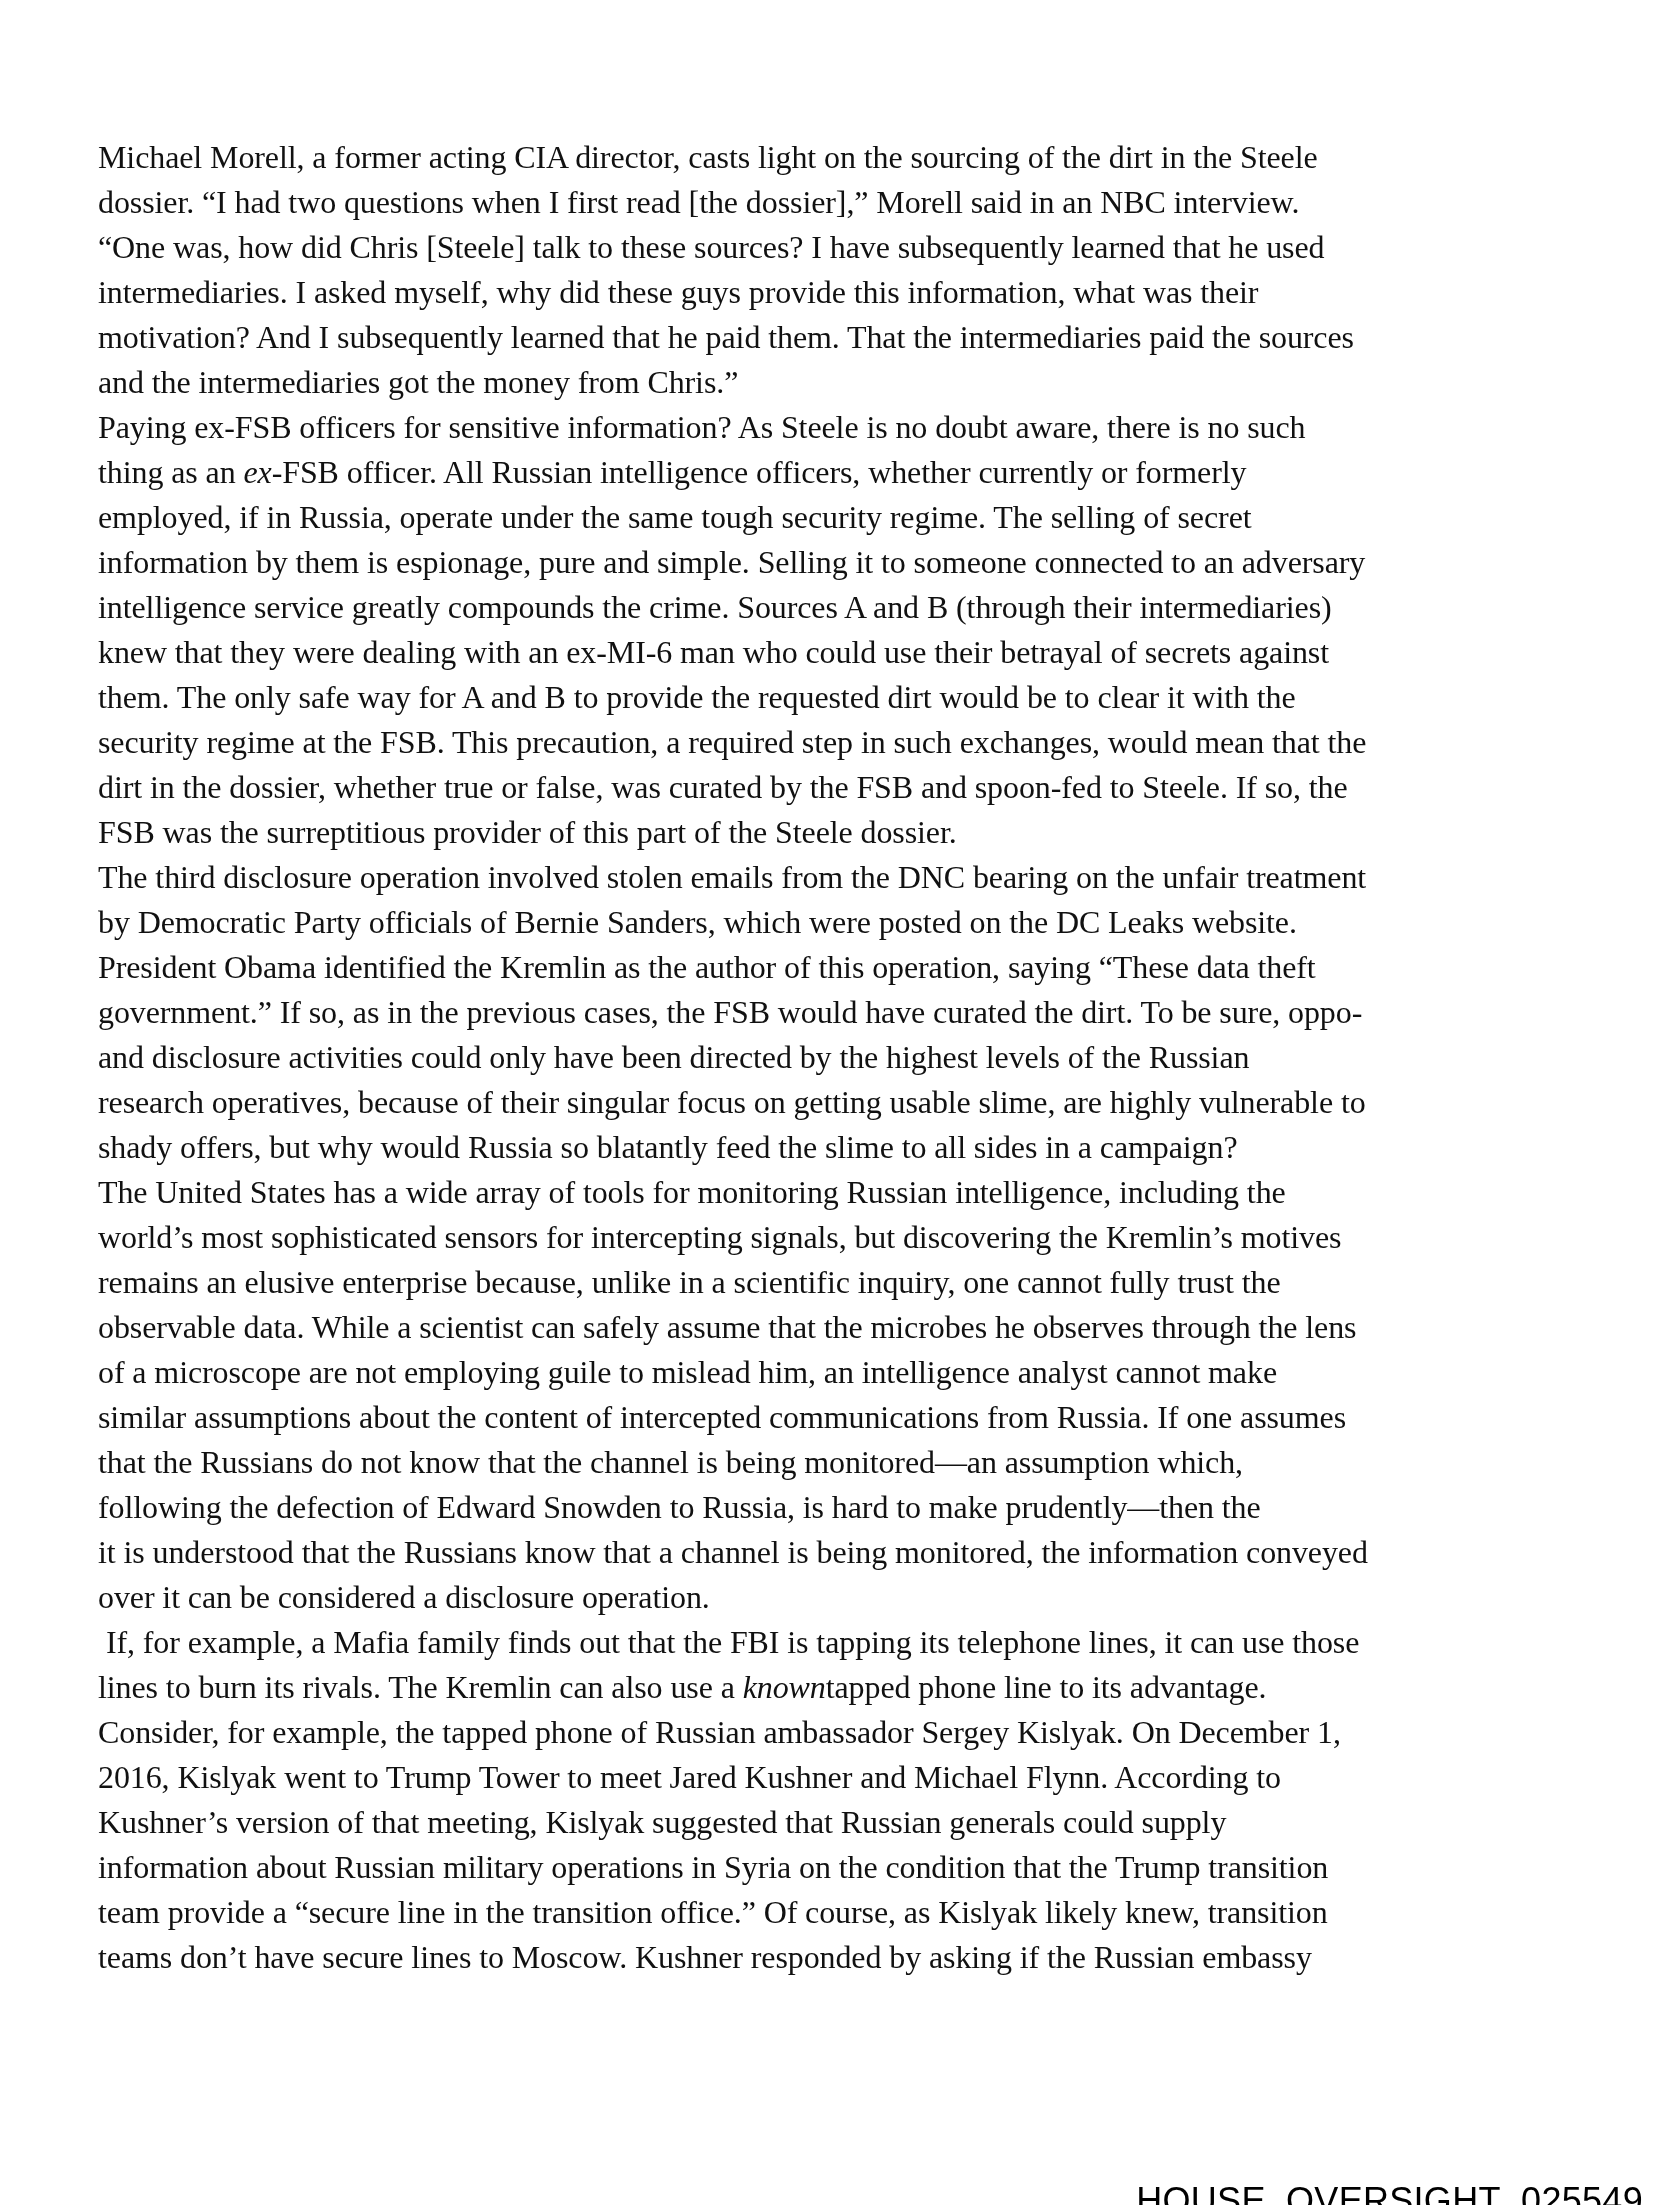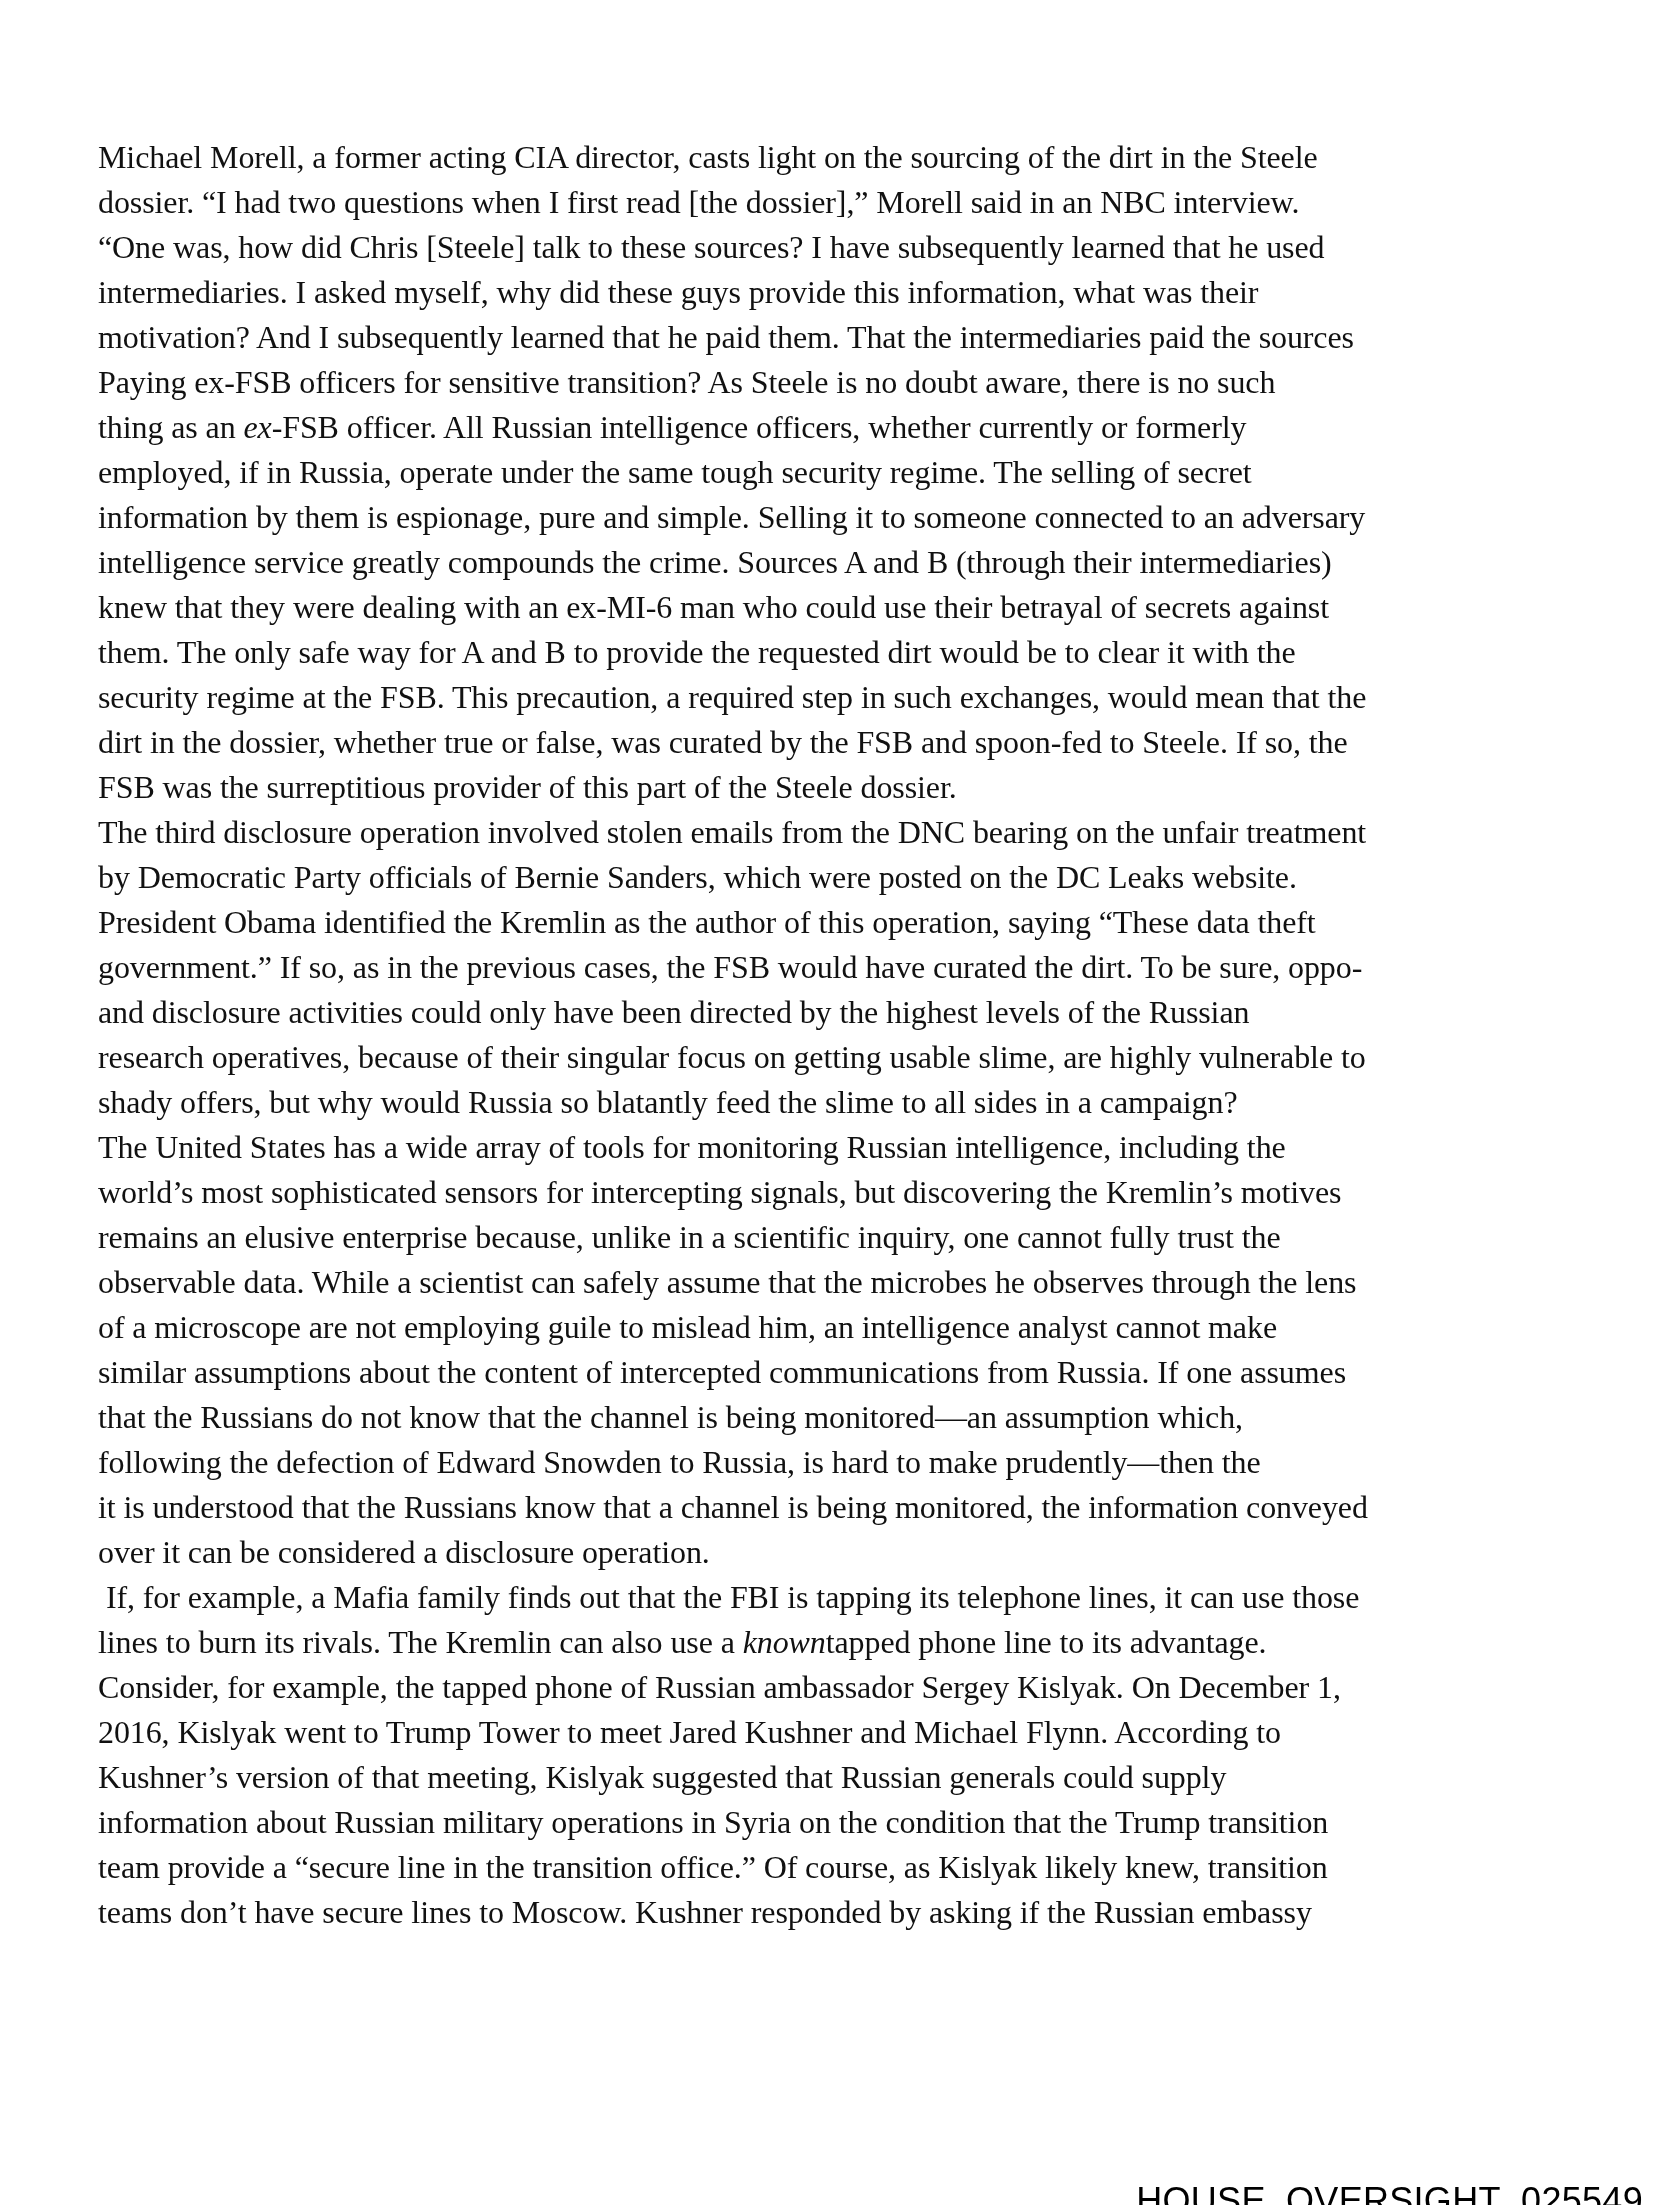--- a/index.html
+++ b/index.html
@@ -58,23 +58,24 @@
 <body>
 
 <div class="page">
   <div class="body-text" id="body-text">
       <div class="paragraph">
         <span class="line">Michael Morell, a former acting CIA director, casts light on the sourcing of the dirt in the Steele</span>
         <span class="line">dossier. “I had two questions when I first read [the dossier],” Morell said in an NBC interview.</span>
         <span class="line">“One was, how did Chris [Steele] talk to these sources? I have subsequently learned that he used</span>
         <span class="line">intermediaries. I asked myself, why did these guys provide this information, what was their</span>
         <span class="line">motivation? And I subsequently learned that he paid them. That the intermediaries paid the sources</span>
+        <span class="line">and the intermediaries got the money from Chris.”</span>
       </div>
       <div class="paragraph">
-        <span class="line">Paying ex-FSB officers for sensitive transition? As Steele is no doubt aware, there is no such</span>
+        <span class="line">Paying ex-FSB officers for sensitive information? As Steele is no doubt aware, there is no such</span>
         <span class="line"><span>thing as an </span><em>ex</em><span>-FSB officer. All Russian intelligence officers, whether currently or formerly</span></span>
         <span class="line">employed, if in Russia, operate under the same tough security regime. The selling of secret</span>
         <span class="line">information by them is espionage, pure and simple. Selling it to someone connected to an adversary</span>
         <span class="line">intelligence service greatly compounds the crime. Sources A and B (through their intermediaries)</span>
         <span class="line">knew that they were dealing with an ex-MI-6 man who could use their betrayal of secrets against</span>
         <span class="line">them. The only safe way for A and B to provide the requested dirt would be to clear it with the</span>
         <span class="line">security regime at the FSB. This precaution, a required step in such exchanges, would mean that the</span>
         <span class="line">dirt in the dossier, whether true or false, was curated by the FSB and spoon-fed to Steele. If so, the</span>
         <span class="line">FSB was the surreptitious provider of this part of the Steele dossier.</span>
       </div>

